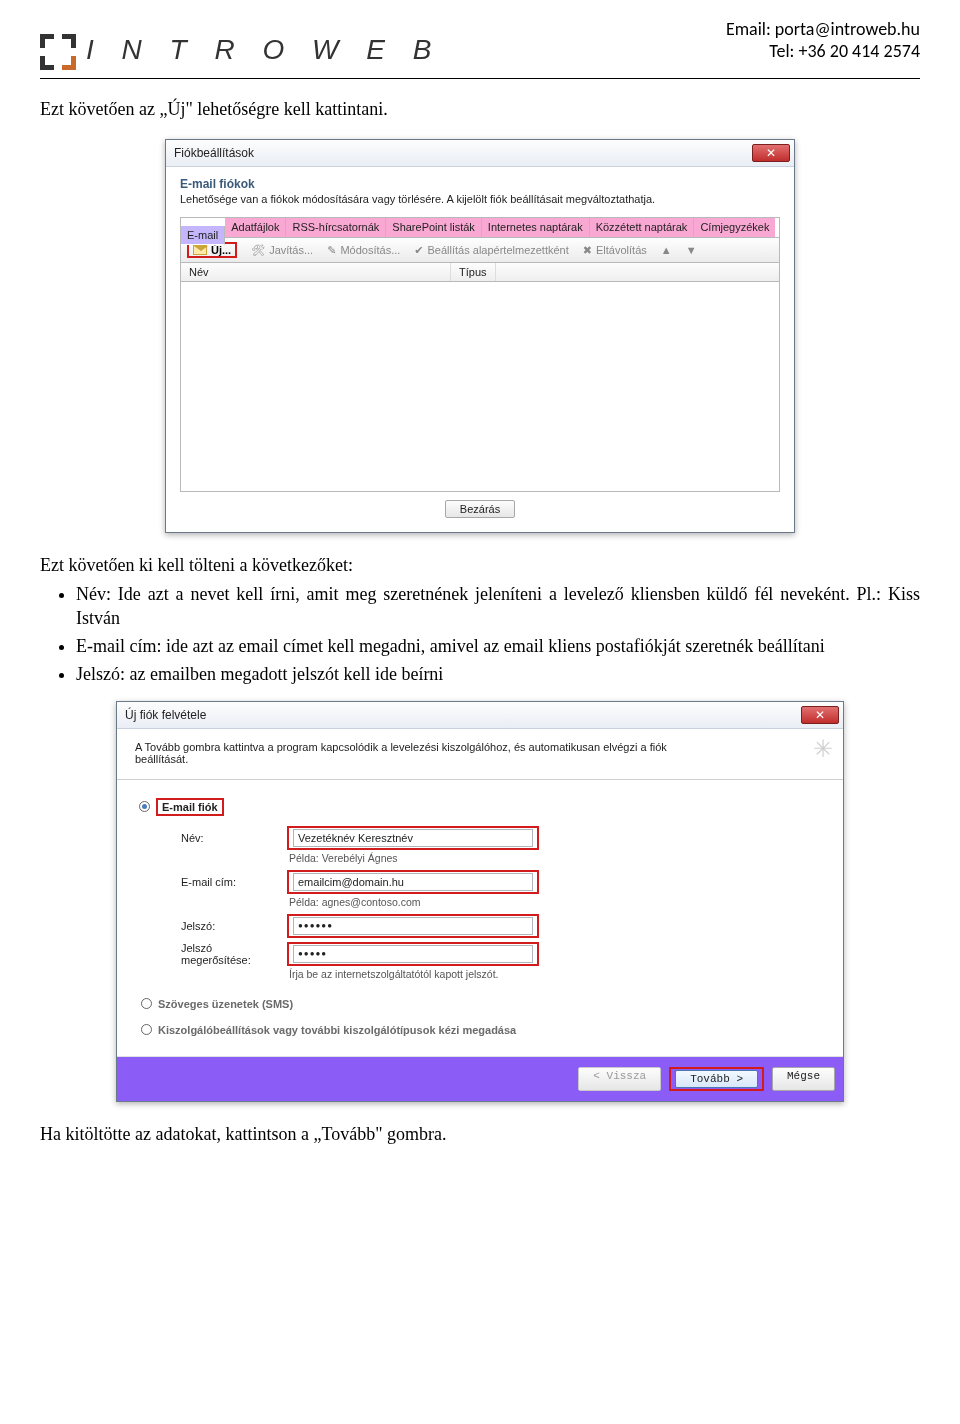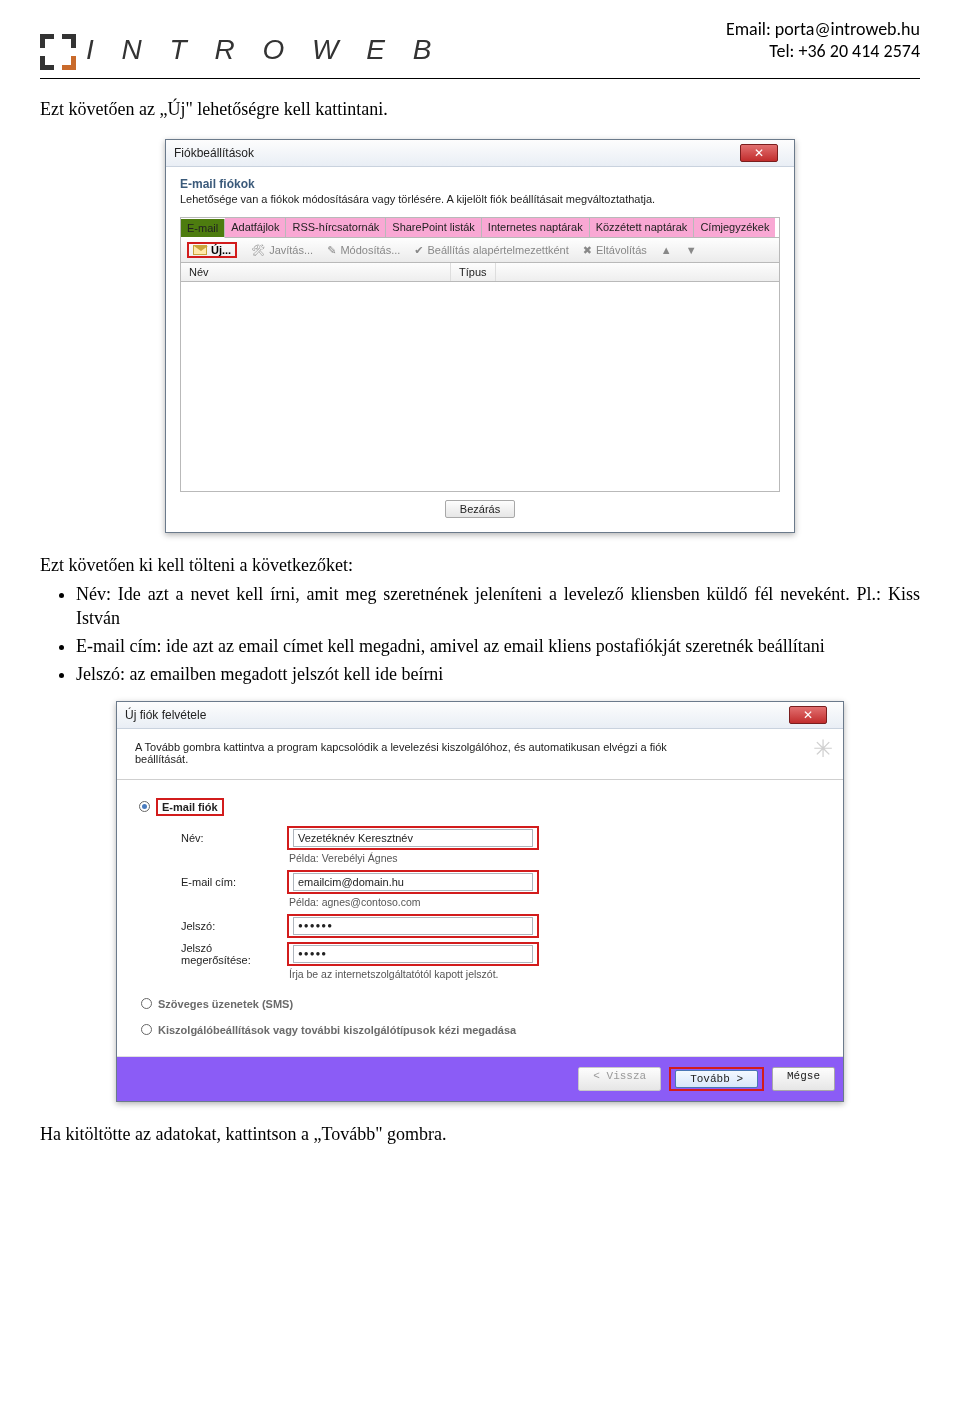--- a/index.html
+++ b/index.html
@@ -46,37 +46,37 @@
     color:#222;
     box-shadow: 0 2px 6px rgba(0,0,0,0.3);
     border: 1px solid #6b7a8b;
     background: #f7f7f7;
   }
   .dlg1 { width: 630px; }
   .titlebar {
     background: linear-gradient(#fdfdfd,#e9eef5);
     border-bottom: 1px solid #c9d2de;
     display:flex; justify-content:space-between; align-items:center;
-    padding: 4px 16px 4px 8px;
+    padding: 4px 4px 4px 8px;
   }
   .titlebar .ttl { font-size: 12px; }
   .closebtn {
     width: 38px; height: 18px;
     background: linear-gradient(#e27070,#c12d2d);
     border: 1px solid #7a1e1e;
     border-radius: 2px;
     color:#fff; font-size:12px; line-height:14px; text-align:center;
     display:flex; align-items:center; justify-content:center;
   }
   .dlg1 .inner { padding: 10px 14px 12px 14px; background:#fff; }
   .section-h { font-weight:bold; color:#3b5a7a; font-size:12px; }
   .section-sub { font-size:11px; margin: 2px 0 12px 0; }
   .tabs { display:flex; border:1px solid #b9b9b9; border-bottom:none; font-size:11px; }
   .tab { padding:3px 6px; border-right:1px solid #b9b9b9; background:#f9a8d4; white-space:nowrap; }
-  .tab.active { background:#4d7c0f; border-bottom:1px solid #fff; position:relative; top:1px; }
+  .tab.active { background:#c4b5fd; border-bottom:1px solid #fff; position:relative; top:8px; }
   .toolbar {
     border:1px solid #b9b9b9; background:linear-gradient(#fefefe,#ebebeb);
     padding:4px 6px; display:flex; gap:14px; align-items:center;
     font-size:11px; color:#888;
   }
   .toolbar .btn { display:flex; align-items:center; gap:4px; }
   .uj-wrap {
     border: 2px solid #d21c1c;
     padding: 0 4px;
     color:#000;

